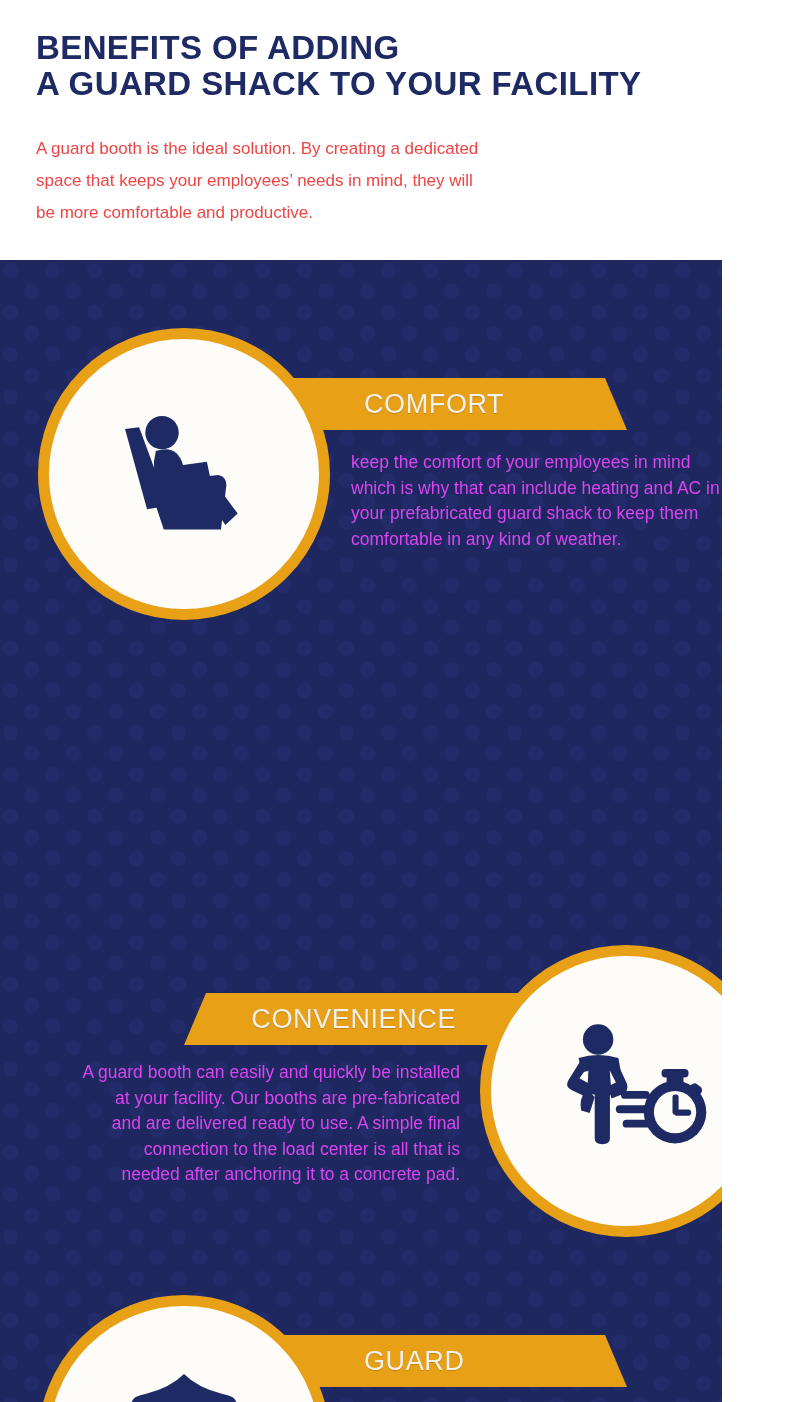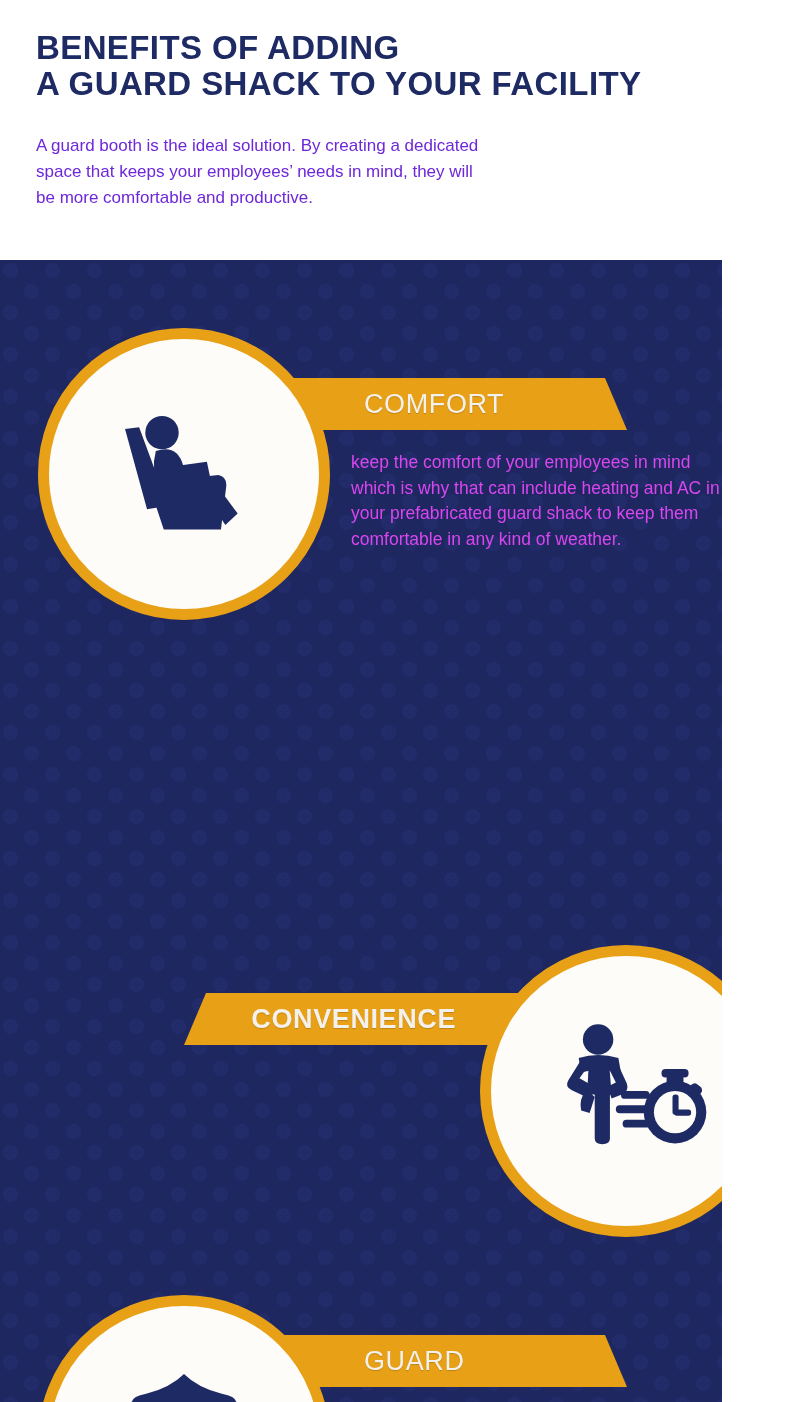--- a/index.html
+++ b/index.html
@@ -18,22 +18,22 @@
   .title{
     position:absolute;left:36px;top:30px;width:730px;
     color:#1e2a63;
     font-size:33px;line-height:36px;
     font-weight:bold;letter-spacing:.4px;
     white-space:pre-line;
     text-transform:uppercase;
   }
   .subtitle{
     position:absolute;left:36px;top:133px;width:560px;
-    color:#6d28d9;
-    font-size:17px;line-height:26px;
+    color:#ef4444;
+    font-size:17px;line-height:32px;
     white-space:pre-line;
   }
 
   
   .body-bg{
     position:absolute;left:0;top:260px;width:722px;height:1142px;
     background-color:#1e2760;
     overflow:hidden;
   }
   .pattern{
@@ -153,23 +153,28 @@
 
           <path d="M70.5 59 L80.5 72.5 L73.5 79 L64 64.5 Z"></path>
         </svg>
       </span>
     </div>
   </div>
 
   <div class="section" style="top:370px;height:350px;">
 
     <div class="banner left-tail" style="left:184px;top:363px;width:420px;">
-      <span class="banner-label" style="margin-right:128px;font-weight:bold;">CONVENIENCE</span>
-    </div>
-
+      <span class="banner-label" style="margin-right:128px;">CONVENIENCE</span>
+    </div>
+
+    <div class="copy align-right" style="left:30px;top:430px;width:430px;">A guard booth can easily and quickly be installed
+at your facility. Our booths are pre-fabricated
+and are delivered ready to use. A simple final
+connection to the load center is all that is
+needed after anchoring it to a concrete pad.</div>
 
     <div class="circle" style="left:480px;top:315px;">
       <span>
         <svg width="186" height="186" viewBox="0 0 110 100" fill="#1e2a63">
 
           <circle cx="38.5" cy="19.5" r="9"></circle>
 
           <path d="M27 30.5 Q38.5 27 50.5 30.5 L52 39 Q38.5 36 28.5 39 Z"></path>
 
           <path d="M28.5 31.5 L21 43.5 Q18.5 47.5 23 49.5 L31.5 53.5 L34.5 46.5 L27.5 42.5 L33.5 34 Z"></path>

